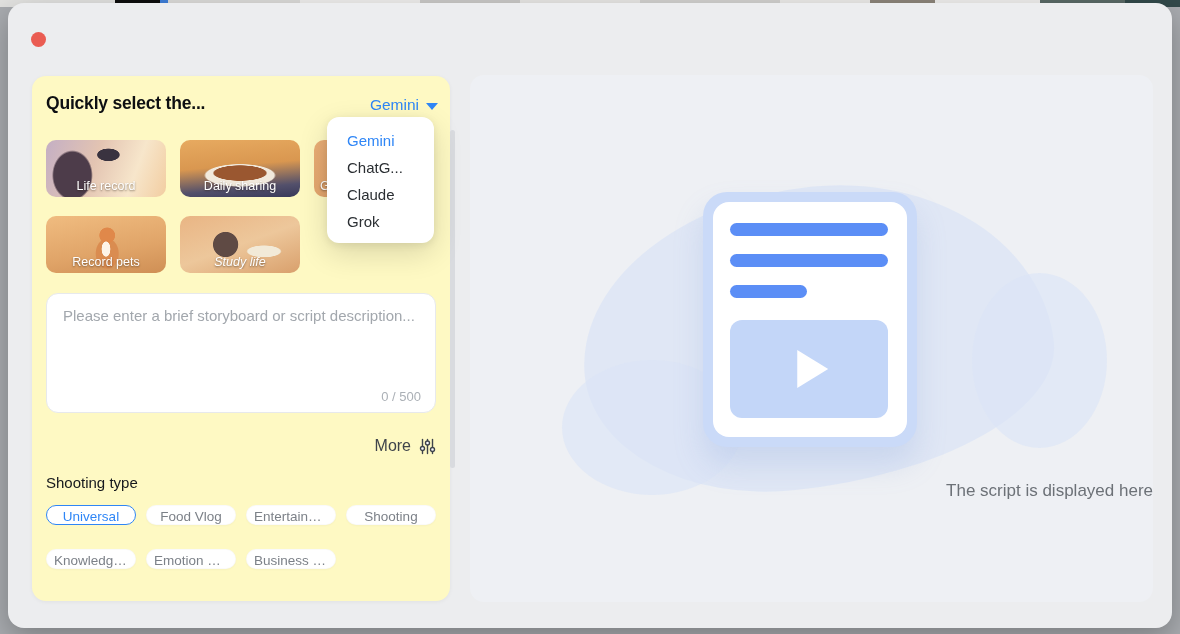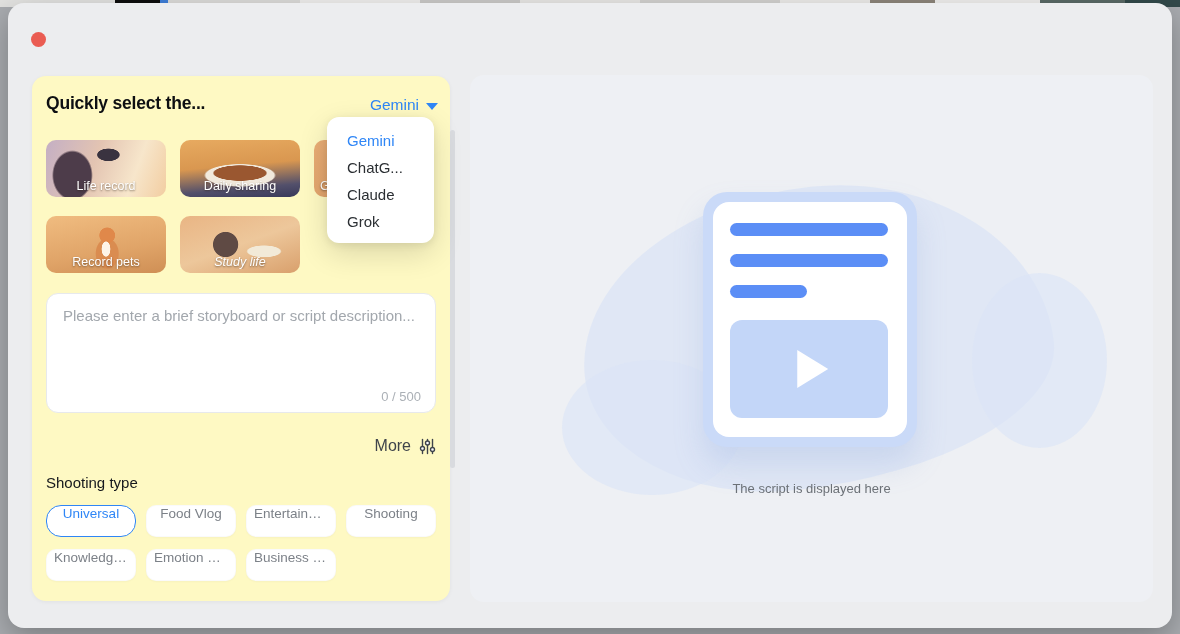--- a/index.html
+++ b/index.html
@@ -111,23 +111,23 @@
     color:#3f444b; font-size:16px; cursor:pointer;
   }
   .shooting-label {
     position:absolute; left:14px; top:398px;
     font-size:15px; font-weight:500; color:#15181c;
   }
   .chip-row { position:absolute; left:14px; display:flex; gap:10px; }
   .chip-row.r1 { top:429px; }
   .chip-row.r2 { top:473px; }
   .chip {
-    width:90px; height:32px; border-radius:10px; background:#fff;
+    width:90px; height:20px; border-radius:10px; background:#fff;
     border:1px solid rgba(0,0,0,.02); box-shadow:0 1px 2px rgba(0,0,0,.03);
-    display:flex; align-items:flex-start; justify-content:center;
+    display:flex; align-items:flex-end; justify-content:center;
     font-size:13.5px; color:#7c8188; cursor:pointer; padding:0 7px;
   }
   .chip span { white-space:nowrap; overflow:hidden; text-overflow:ellipsis; }
   .chip.selected { border:1px solid #2f86f6; color:#2f86f6; border-radius:15px; box-shadow:none; }
 
   
   .model-dropdown {
     position:absolute; left:319px; top:114px; width:107px; height:126px;
     background:#fff; border-radius:12px; z-index:20;
     box-shadow:0 10px 30px rgba(0,0,0,.14), 0 2px 8px rgba(0,0,0,.08);
@@ -169,22 +169,22 @@
     position:absolute; left:17px; top:118px; width:158px; height:98px;
     border-radius:12px; background:#c3d6f8;
   }
   .play-triangle {
     position:absolute; left:50%; top:50%; transform:translate(-38%,-50%);
     width:0; height:0;
     border-top:19px solid transparent; border-bottom:19px solid transparent;
     border-left:31px solid #fff;
   }
   .empty-caption {
-    position:absolute; left:0; right:0; top:406px; text-align:center;
-    font-size:13px; color:#6c7177;
+    position:absolute; left:0; right:0; top:406px; text-align:right;
+    font-size:17px; color:#6c7177;
   }
 </style>
 </head>
 <body>
 
 <div class="desktop-strip">
   <div style="width:115px;background:#e2e2e0"></div>
   <div style="width:45px;background:#0e0e0e"></div>
   <div style="width:8px;background:#3f7fd9"></div>
   <div style="width:132px;background:#dcdbd9"></div>

